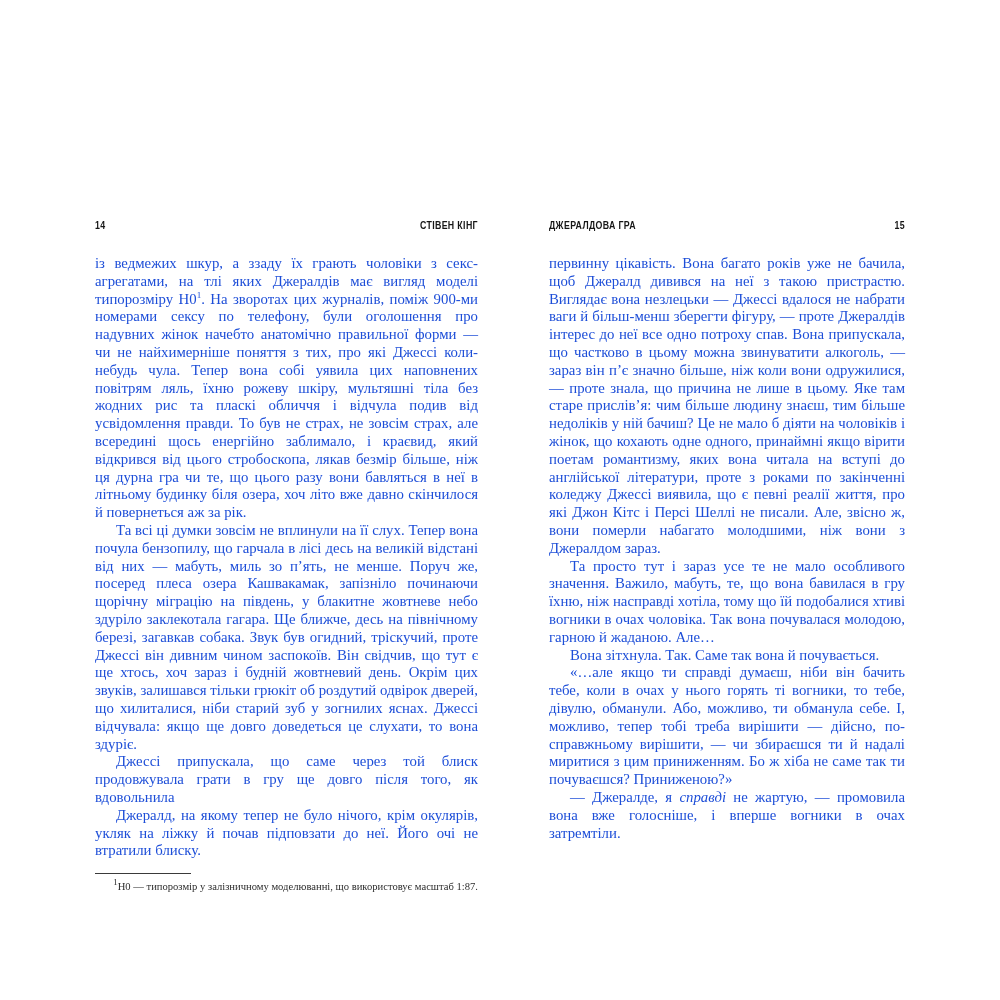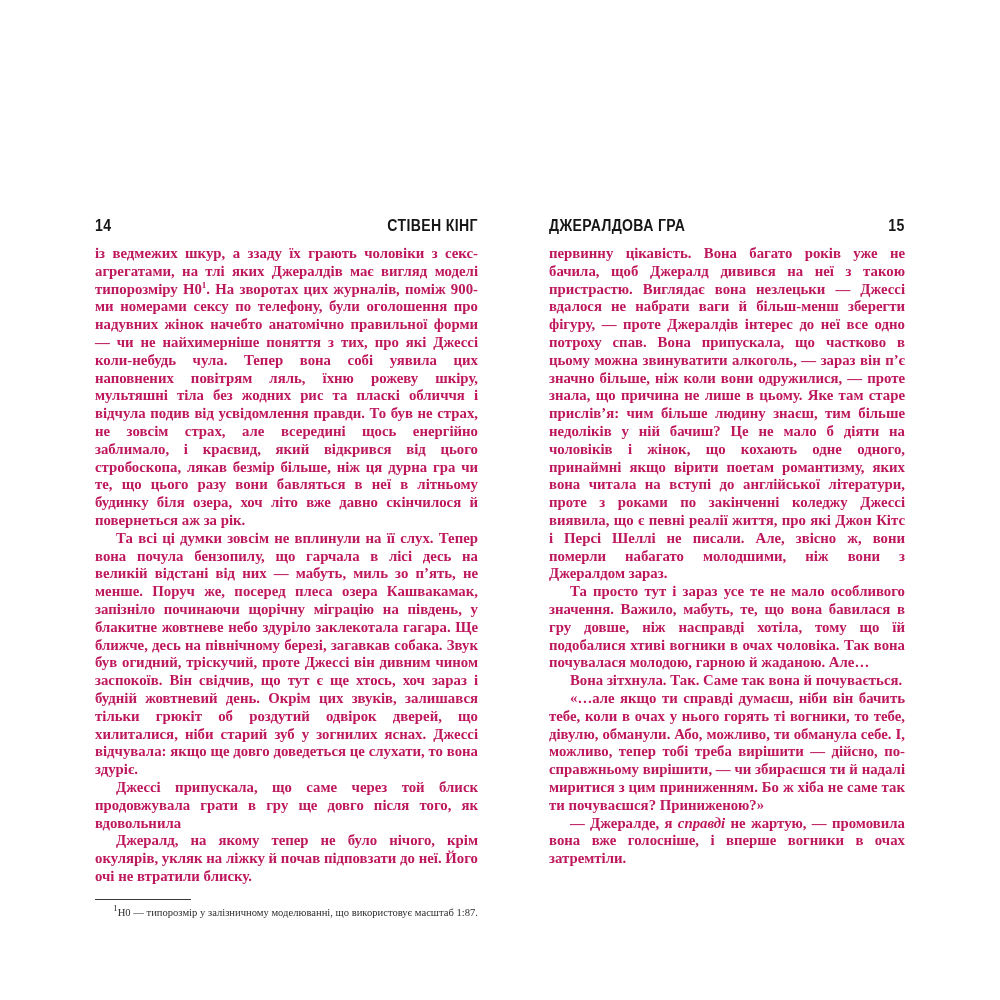--- a/index.html
+++ b/index.html
@@ -21,34 +21,33 @@
   }
   .page-left  { left: 95px;  width: 383px; }
   .page-right { left: 549px; width: 356px; }
 
   .running-head {
     display: flex;
     justify-content: space-between;
     align-items: baseline;
     font-family: "Liberation Sans", "DejaVu Sans", sans-serif;
     font-weight: 700;
-    font-size: 16px;
+    font-size: 10px;
     line-height: 13px;
     color: #161616;
-    margin-bottom: 13px;
+    margin-bottom: 23px;
   }
   .running-head .hl { transform: scaleX(0.88); transform-origin: left center; letter-spacing: 0.4px; }
   .running-head .hr { transform: scaleX(0.88); transform-origin: right center; letter-spacing: 0.4px; }
 
   .body-text {
     font-size: 14.8px;
     line-height: 17.8px;
-    color: #be185d;
+    color: #1d4ed8;
     text-align: justify;
-    font-weight: bold;
   }
   .body-text p {
     margin: 0;
     text-indent: 21px;
   }
   .body-text p.no-indent { text-indent: 0; }
 
   .sup {
     vertical-align: super;
     font-size: 9px;
@@ -96,20 +95,20 @@
     </div>
   </div>
 
   <div class="page page-right">
     <div class="running-head">
       <span class="hl">ДЖЕРАЛДОВА ГРА</span>
       <span class="hr">15</span>
     </div>
     <div class="body-text">
       <p class="no-indent">первинну цікавість. Вона багато років уже не бачила, щоб Джералд дивився на неї з такою пристрастю. Виглядає вона незлецьки — Джессі вдалося не набрати ваги й більш-менш зберегти фігуру, — проте Джералдів інтерес до неї все одно потроху спав. Вона припускала, що частково в цьому можна звинуватити алкоголь, — зараз він п’є значно більше, ніж коли вони одружилися, — проте знала, що причина не лише в цьому. Яке там старе прислів’я: чим більше людину знаєш, тим більше недоліків у ній бачиш? Це не мало б діяти на чоловіків і жінок, що кохають одне одного, принаймні якщо вірити поетам романтизму, яких вона читала на вступі до англійської літератури, проте з роками по закінченні коледжу Джессі виявила, що є певні реалії життя, про які Джон Кітс і Персі Шеллі не писали. Але, звісно ж, вони померли набагато молодшими, ніж вони з Джералдом зараз.</p>
-      <p>Та просто тут і зараз усе те не мало особливого значення. Важило, мабуть, те, що вона бавилася в гру довше, ніж насправді хотіла, тому що їй подобалися хтиві вогники в очах чоловіка. Так вона почувалася молодою, гарною й жаданою. Але…</p>
+      <p>Та просто тут і зараз усе те не мало особливого значення. Важило, мабуть, те, що вона бавилася в гру їхню, ніж насправді хотіла, тому що їй подобалися хтиві вогники в очах чоловіка. Так вона почувалася молодою, гарною й жаданою. Але…</p>
       <p>Вона зітхнула. Так. Саме так вона й почувається.</p>
       <p>«…але якщо ти справді думаєш, ніби він бачить тебе, коли в очах у нього горять ті вогники, то тебе, дівулю, обманули. Або, можливо, ти обманула себе. І, можливо, тепер тобі треба вирішити — дійсно, по-справжньому вирішити, — чи збираєшся ти й надалі миритися з цим приниженням. Бо ж хіба не саме так ти почуваєшся? Приниженою?»</p>
       <p><span>— Джералде, я </span><span class="italic">справді</span><span> не жартую, — промовила вона вже голосніше, і вперше вогники в очах затремтіли.</span></p>
     </div>
   </div>
 
 </div>
 
 </body></html>

